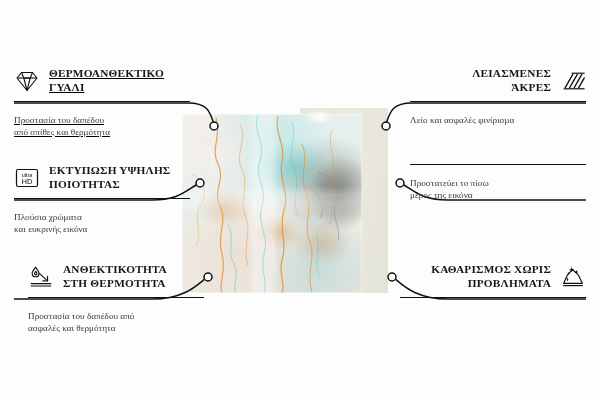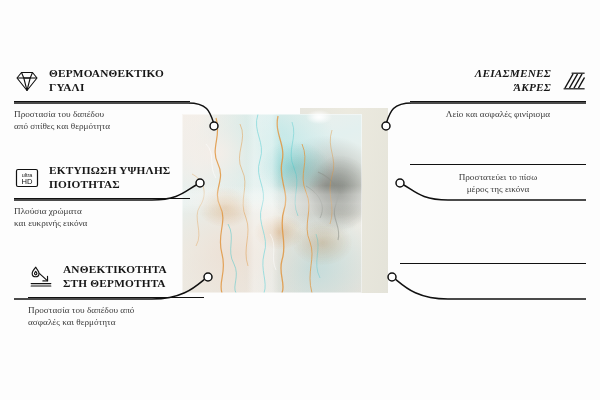--- a/index.html
+++ b/index.html
@@ -90,34 +90,34 @@
   }
   .feature.right .f-head{justify-content:flex-end;}
   .f-title{
     font-size:11.3px;
     letter-spacing:.2px;
     line-height:13.6px;
     color:#171717;
     font-weight:700;
     white-space:pre-line;
   }
-  .feature.right .f-title{text-align:right;font-style:italic;}
+  .feature.right .f-title{text-align:right;}
   .f-rule{
     height:0;
     border-top:1.6px solid #111;
     margin-top:3px;
   }
   .f-desc{
     font-size:9.2px;
     line-height:11.6px;
     color:#3b3b3b;
-    margin-top:7px;
+    margin-top:13px;
     white-space:pre-line;
   }
-  .feature.right .f-desc{text-align:center;}
+  .feature.right .f-desc{text-align:left;}
 
   .icon{
     width:26px;height:26px;
     flex:0 0 26px;
     display:block;
   }
 
   
   #connectors{
     position:absolute;left:0;top:0;
@@ -185,21 +185,21 @@
     <g fill="#ffffff" stroke="#111" stroke-width="1.5">
       <circle cx="214" cy="126" r="4"></circle>
       <circle cx="200" cy="183" r="4"></circle>
       <circle cx="208" cy="277" r="4"></circle>
       <circle cx="386" cy="126" r="4"></circle>
       <circle cx="400" cy="183" r="4"></circle>
       <circle cx="392" cy="277" r="4"></circle>
     </g>
   </svg>
 
-  <div class="feature left" style="left:14px;top:64px;width:176px;">
+  <div class="feature left" style="left:14px;top:64px;width:176px;text-decoration:underline;">
     <div class="f-head">
       <span class="icon">
         <svg viewBox="0 0 26 26" width="26" height="26">
           <g fill="none" stroke="#111" stroke-width="1.1" stroke-linejoin="round">
             <path d="M3 10 L7.5 4.5 L18.5 4.5 L23 10 L13 22.5 Z"></path>
             <path d="M3 10 L23 10"></path>
             <path d="M7.5 4.5 L9.8 10 L13 22.5"></path>
             <path d="M18.5 4.5 L16.2 10 L13 22.5"></path>
             <path d="M9.8 10 L16.2 10"></path>
           </g>
@@ -273,16 +273,34 @@
     <div class="f-desc">Λείο και ασφαλές φινίρισμα</div>
   </div>
 
   <div class="feature right" style="left:410px;top:161px;width:176px;">
     <div class="f-rule"></div>
     <div class="f-desc">Προστατεύει το πίσω
 μέρος της εικόνα</div>
   </div>
 
   <div class="feature right" style="left:400px;top:260px;width:186px;">
+    <div class="f-head">
+      <span class="f-title">ΚΑΘΑΡΙΣΜΟΣ ΧΩΡΙΣ
+ΠΡΟΒΛΗΜΑΤΑ</span>
+      <span class="icon">
+        <svg viewBox="0 0 26 26" width="26" height="26">
+          <g fill="none" stroke="#111" stroke-width="1.15" stroke-linejoin="round">
+            <path d="M7.2 11.4 L12.4 5.4 L18.6 11.4 L22.4 19.4 L3.6 19.4 Z"></path>
+            <path d="M3.2 21.6 L22.8 21.6"></path>
+            <path d="M6.4 14.0 C7.6 14.6,8.0 15.8,7.4 16.8"></path>
+          </g>
+          <g fill="#111">
+            <path d="M11.6 3.2 L12.3 5.0 L14.1 5.7 L12.3 6.4 L11.6 8.2 L10.9 6.4 L9.1 5.7 L10.9 5.0 Z"></path>
+            <path d="M16.4 6.0 L17.0 7.5 L18.5 8.1 L17.0 8.7 L16.4 10.2 L15.8 8.7 L14.3 8.1 L15.8 7.5 Z"></path>
+            <path d="M8.6 8.0 L9.0 9.0 L10.0 9.4 L9.0 9.8 L8.6 10.8 L8.2 9.8 L7.2 9.4 L8.2 9.0 Z"></path>
+          </g>
+        </svg>
+      </span>
+    </div>
     <div class="f-rule"></div>
   </div>
 
 </div>
 
 </body></html>

